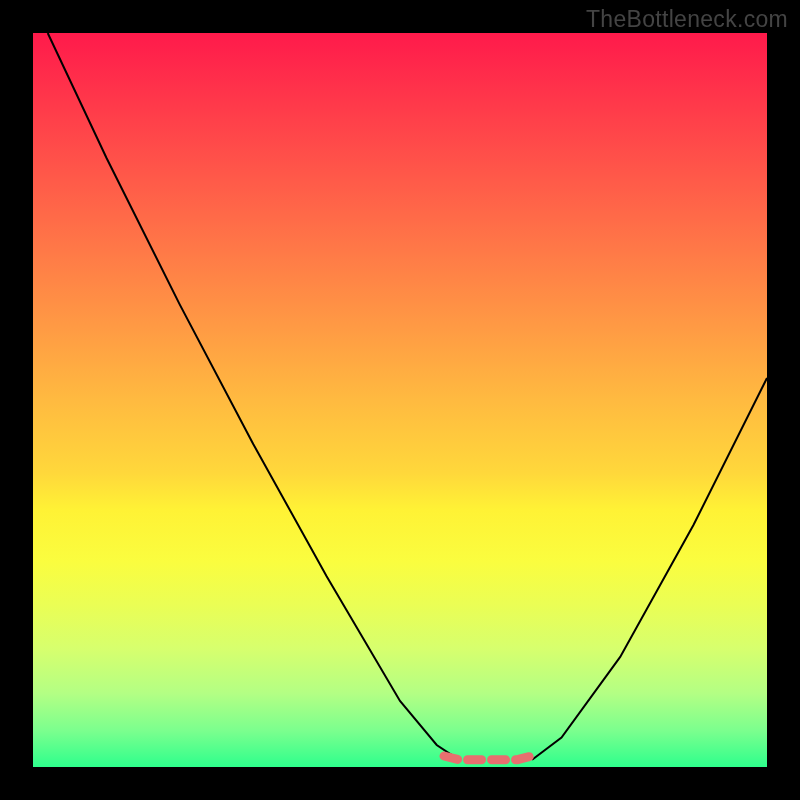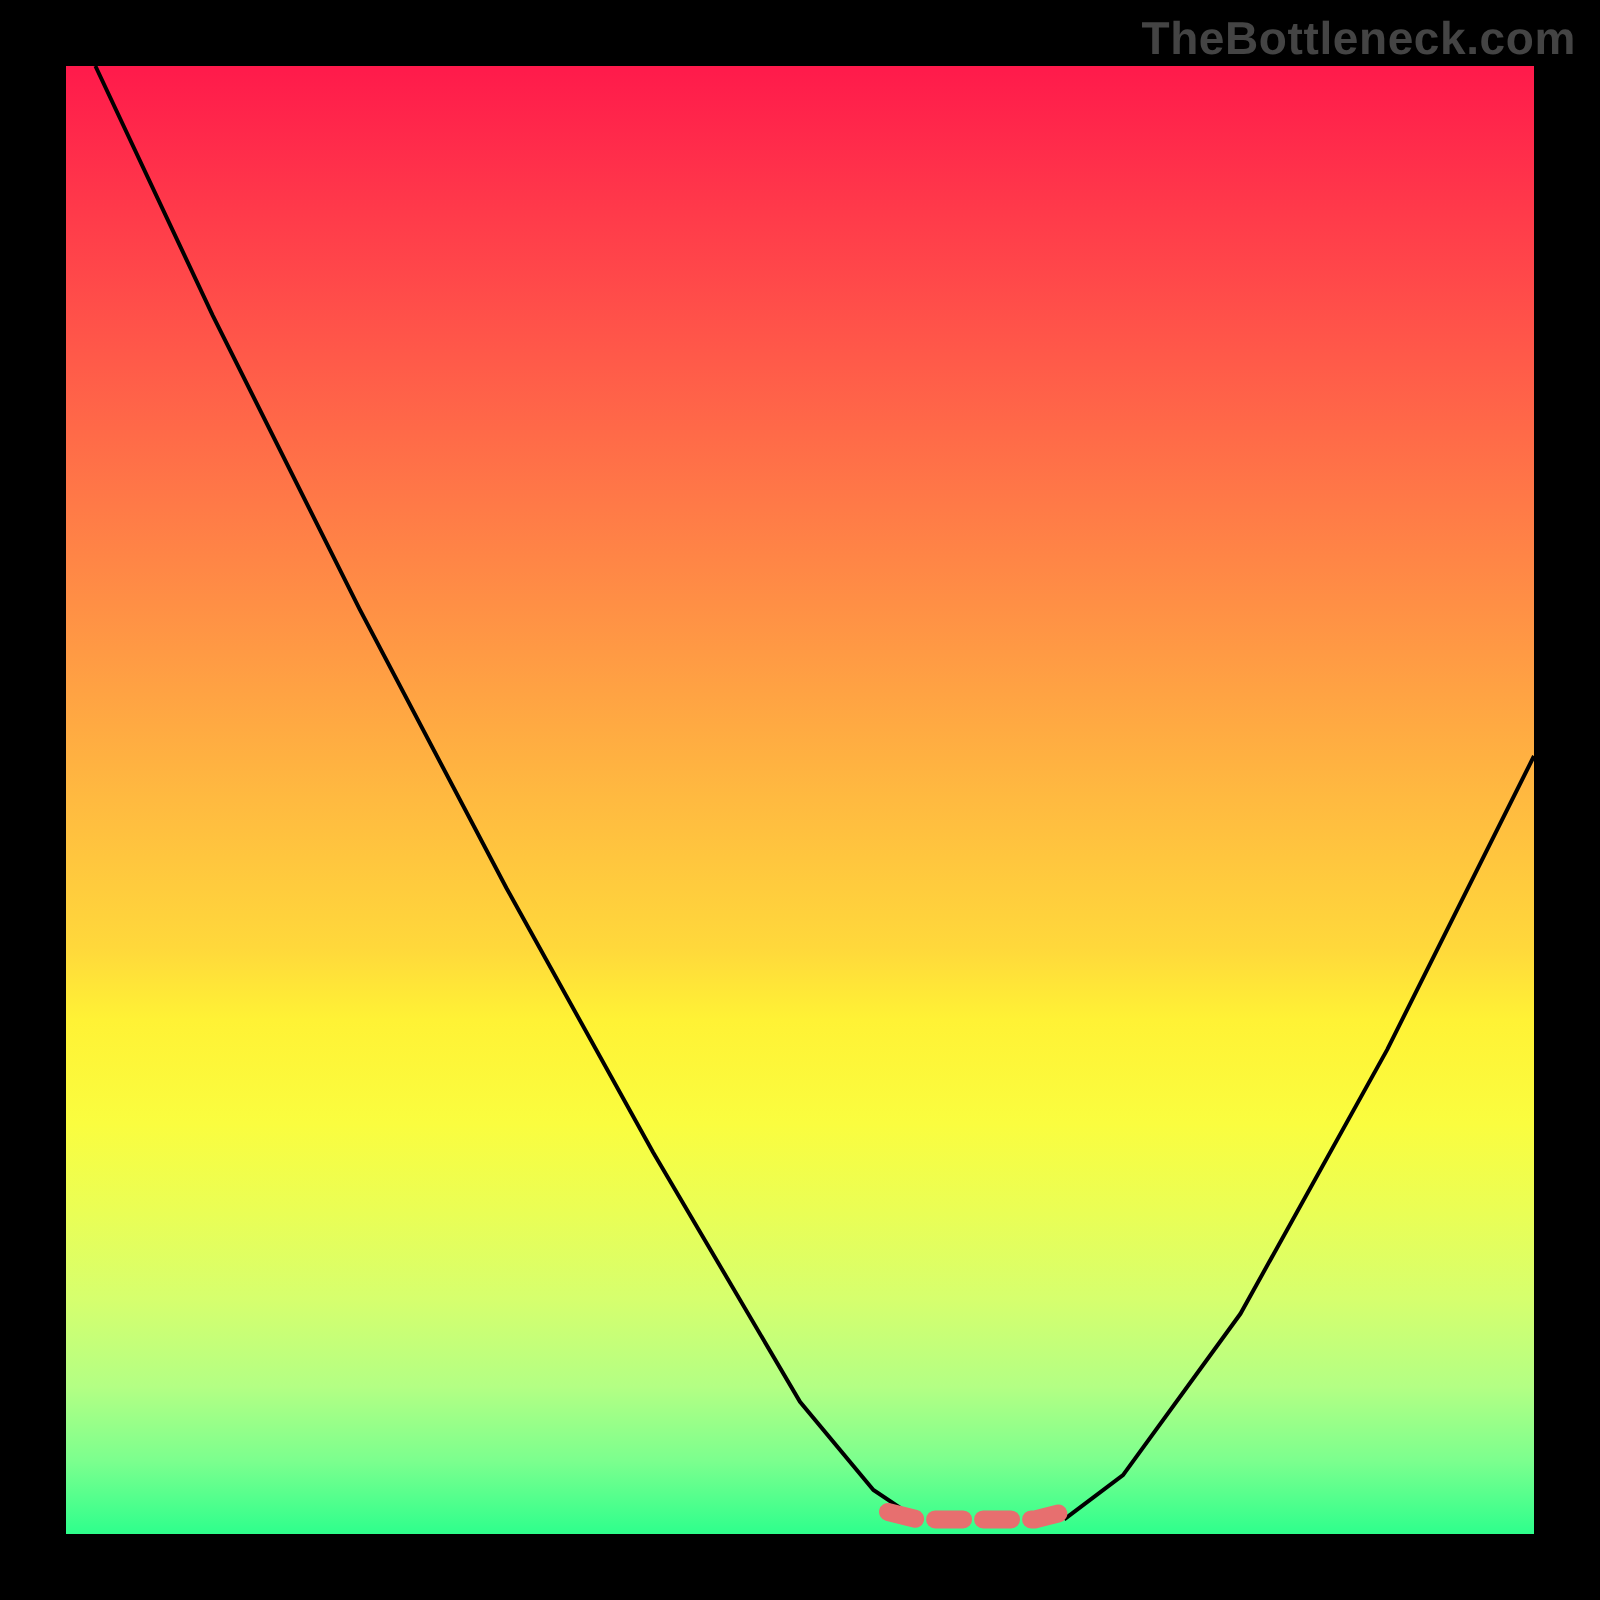--- a/index.html
+++ b/index.html
@@ -39,21 +39,21 @@
       #7cff8e 95%,
       #2eff8c 100%
     );
   }
   .watermark {
     position: absolute;
     top: 6px;
     right: 12px;
     color: #444;
     font-size: 23px;
-    font-weight: 700;
+    font-weight: 400;
     letter-spacing: 0.3px;
     user-select: none;
   }
   svg.curves {
     position: absolute;
     left: 0;
     top: 0;
     width: 734px;
     height: 734px;
     overflow: visible;

